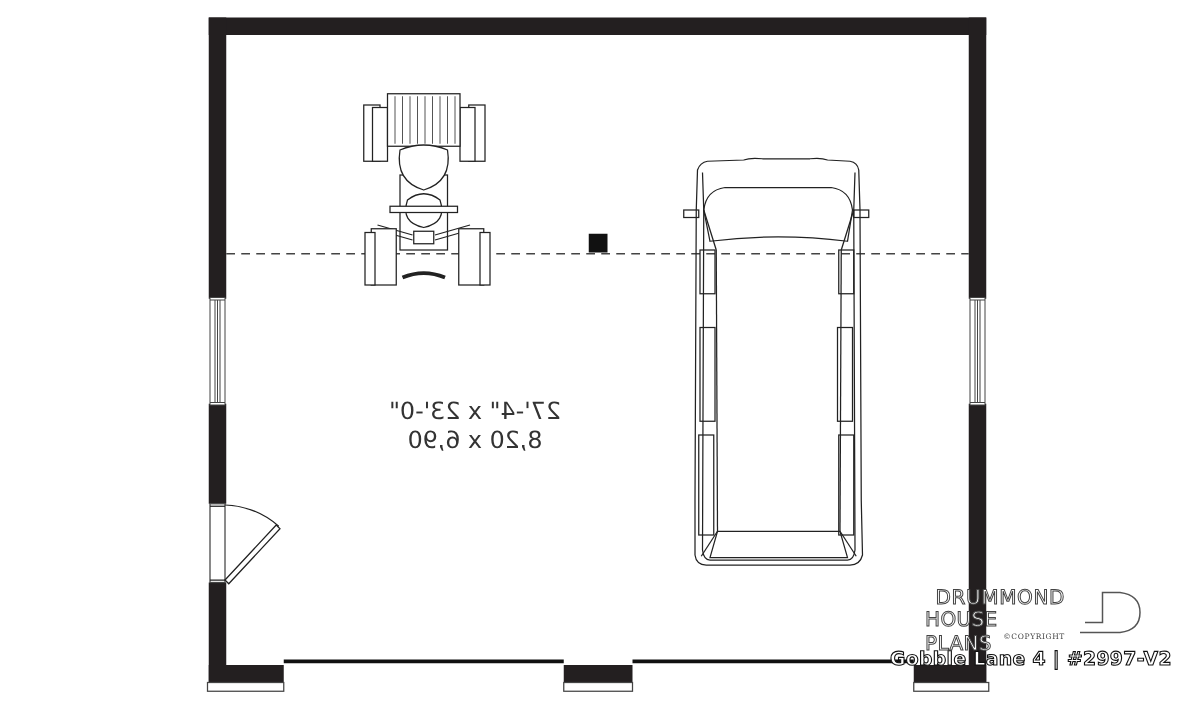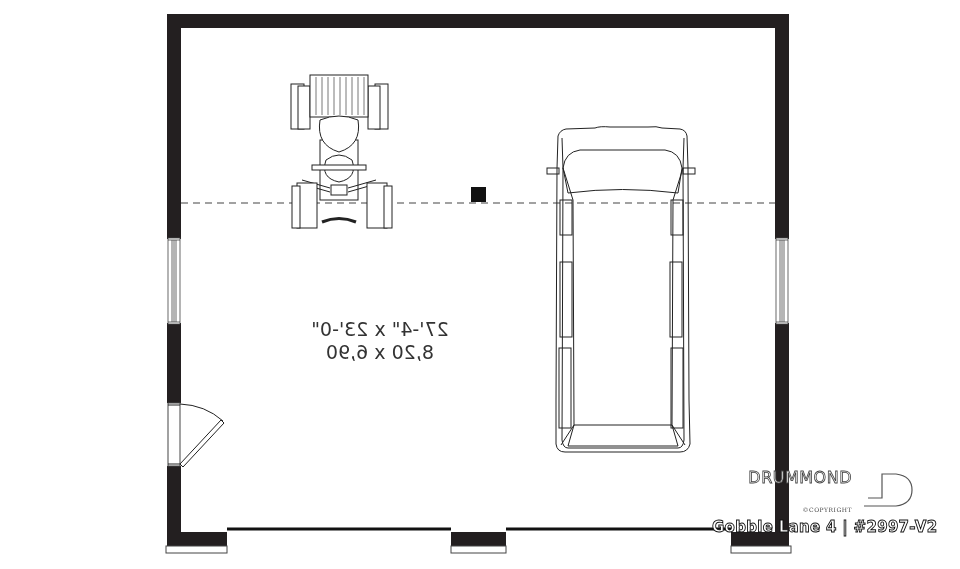--- a/index.html
+++ b/index.html
@@ -164,19 +164,20 @@
   </g>
 </svg>
 
 <div class="dims">
   <div>27'-4" x 23'-0"</div>
   <div>8,20 x 6,90</div>
 </div>
 
 <div class="logo">
   <div class="logo-line1">DRUMMOND</div>
+  <div class="logo-line2">HOUSE PLANS</div>
   <div class="logo-copy">©COPYRIGHT</div>
   <svg style="position:absolute; right:10px; top:2px;" width="60" height="38" viewBox="0 0 60 38">
     <path d="M8 28 L22 28 L22 4 L36 4 Q52 6 52 20 Q52 34 36 36 L4 36" fill="none" stroke="#555" stroke-width="1.2"></path>
   </svg>
 </div>
 
 <div class="caption">Gobble Lane 4 | #2997-V2</div>
 
 </body></html>

